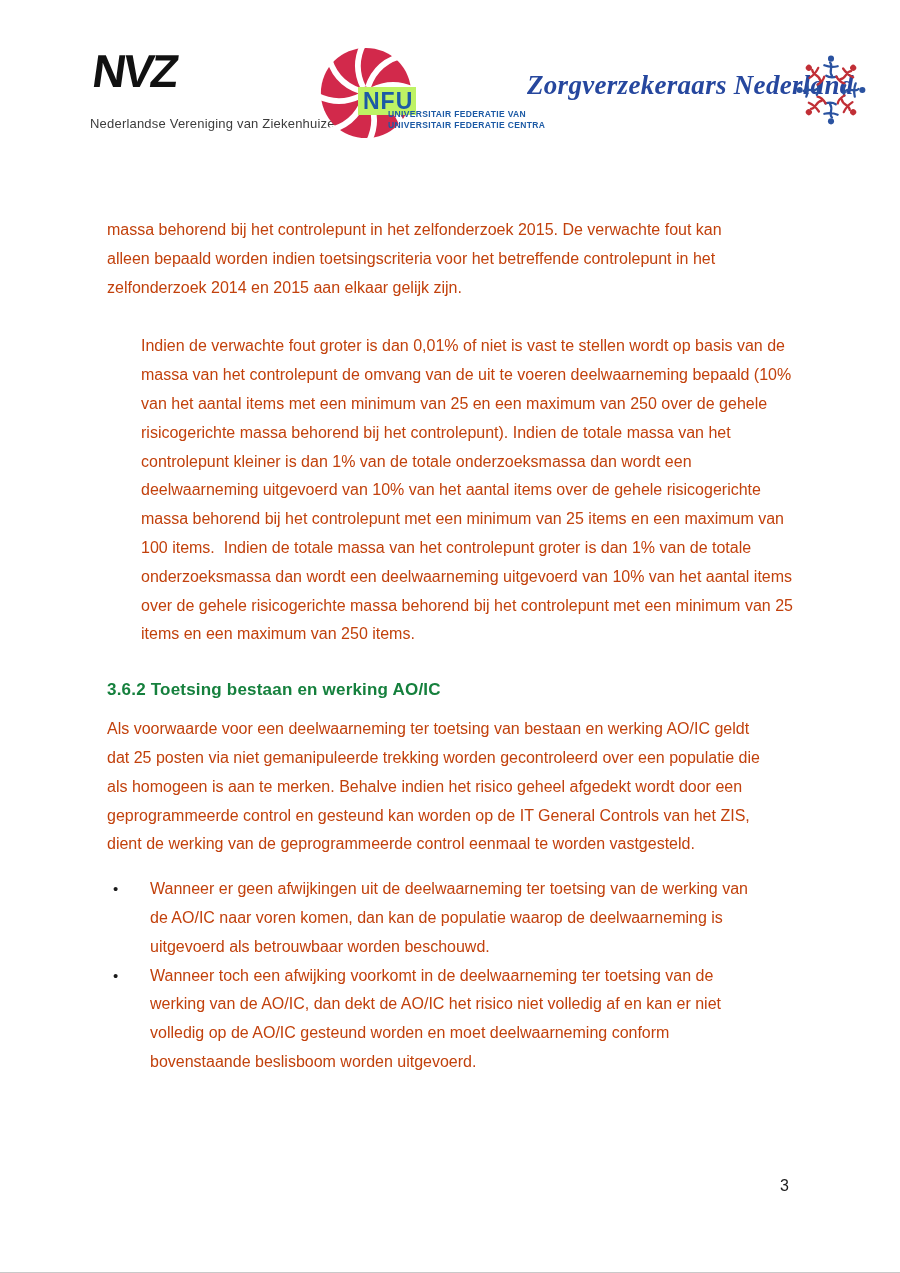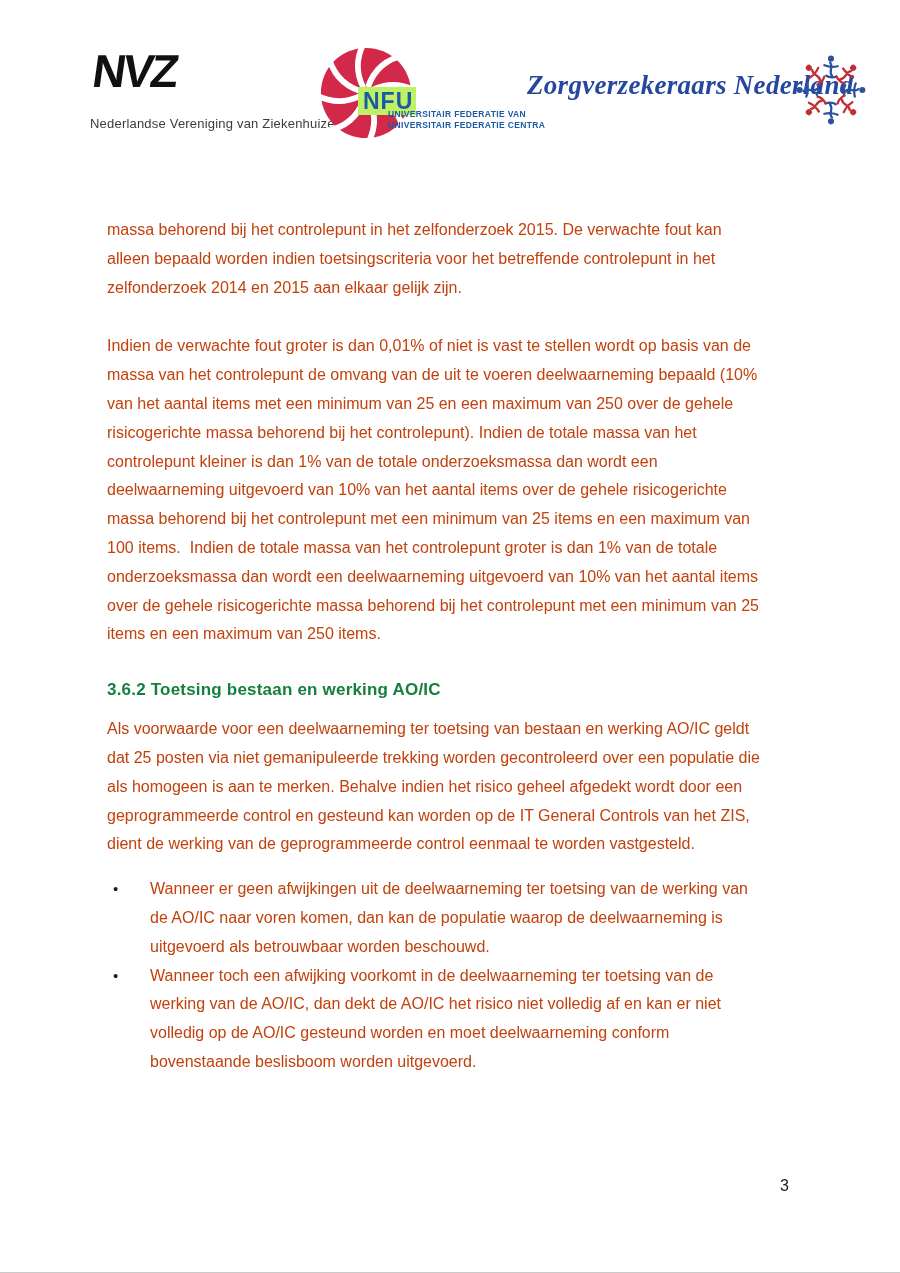--- a/index.html
+++ b/index.html
@@ -45,21 +45,21 @@
     font-family:"Liberation Serif", serif; font-style:italic; font-weight:bold;
     font-size:27px; color:#26479e; letter-spacing:0.3px; white-space:nowrap;
   }
   .zn-emblem { position:absolute; left:266px; top:0; }
 
   
   .content { position:absolute; left:107px; top:216px; width:720px; }
   .lines {
     font-size:16px; line-height:28.8px; white-space:pre; color:#c2410c;
   }
-  .para-2 { margin-top:30px; }
+  .para-2 { margin-top:30px;margin-left:34px; }
   .section-heading {
     margin-top:31px; margin-bottom:15px;
     font-size:17px; font-weight:bold; color:#15803d; letter-spacing:0.2px;
     line-height:20px;
   }
   .bullets { margin-top:16px; }
   .bullet-row { display:flex; }
   .bullet-marker {
     width:43px; padding-left:6px; font-size:15px; line-height:28.8px;
     flex:0 0 43px;

